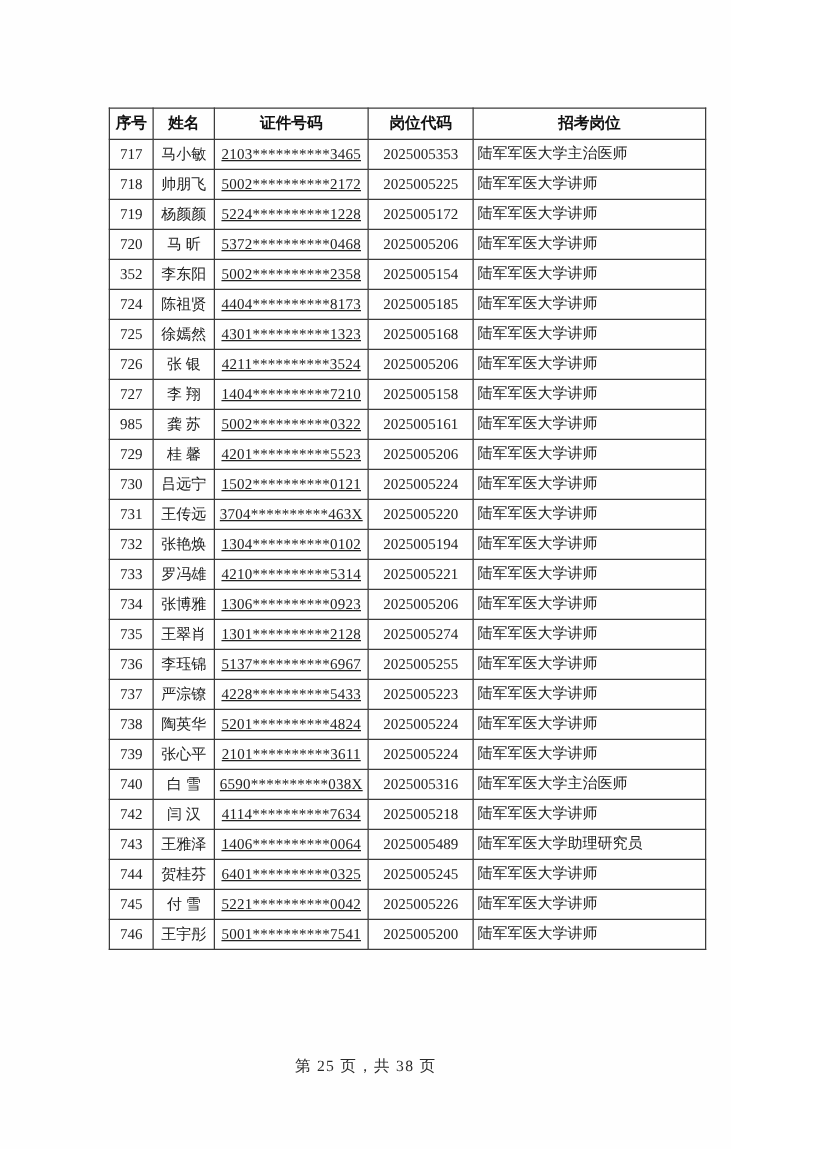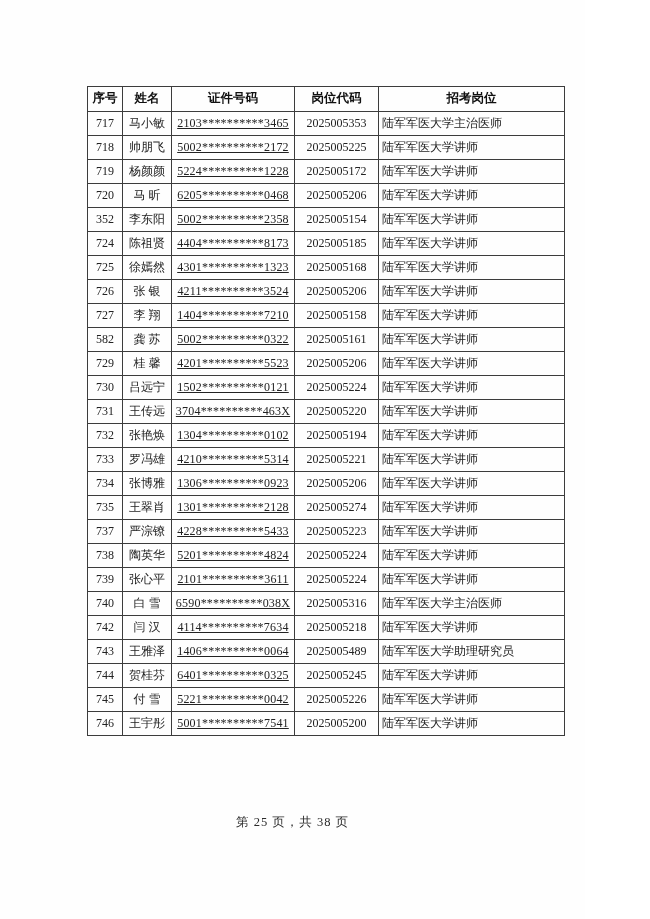--- a/index.html
+++ b/index.html
@@ -39,28 +39,29 @@
   }
   .roster thead th {
     height: 24px;
     font-weight: bold;
     font-size: 12.5px;
     color: #111111;
   }
   .roster td.pos {
     text-align: left;
     padding-left: 3px;
+    font-family: Liberation Mono, monospace;
   }
   .roster td.idnum {
     letter-spacing: 0.2px;
     text-decoration: underline;
   }
   .page-footer {
     position: absolute;
-    top: 814px;
+    top: 845px;
     left: 0;
     width: 100%;
     text-align: center;
     font-size: 12.5px;
     color: #2a2a2a;
     letter-spacing: 1px;
   }
 </style>
 </head>
 <body>
@@ -102,21 +103,21 @@
         <tr>
           <td>719</td>
           <td>杨颜颜</td>
           <td class="idnum">5224**********1228</td>
           <td>2025005172</td>
           <td class="pos">陆军军医大学讲师</td>
         </tr>
         <tr>
           <td>720</td>
           <td>马 昕</td>
-          <td class="idnum">6205**********0468</td>
+          <td class="idnum">5372**********0468</td>
           <td>2025005206</td>
           <td class="pos">陆军军医大学讲师</td>
         </tr>
         <tr>
           <td>352</td>
           <td>李东阳</td>
           <td class="idnum">5002**********2358</td>
           <td>2025005154</td>
           <td class="pos">陆军军医大学讲师</td>
         </tr>
@@ -142,21 +143,21 @@
           <td class="pos">陆军军医大学讲师</td>
         </tr>
         <tr>
           <td>727</td>
           <td>李 翔</td>
           <td class="idnum">1404**********7210</td>
           <td>2025005158</td>
           <td class="pos">陆军军医大学讲师</td>
         </tr>
         <tr>
-          <td>582</td>
+          <td>985</td>
           <td>龚 苏</td>
           <td class="idnum">5002**********0322</td>
           <td>2025005161</td>
           <td class="pos">陆军军医大学讲师</td>
         </tr>
         <tr>
           <td>729</td>
           <td>桂 馨</td>
           <td class="idnum">4201**********5523</td>
           <td>2025005206</td>
@@ -195,20 +196,27 @@
           <td>张博雅</td>
           <td class="idnum">1306**********0923</td>
           <td>2025005206</td>
           <td class="pos">陆军军医大学讲师</td>
         </tr>
         <tr>
           <td>735</td>
           <td>王翠肖</td>
           <td class="idnum">1301**********2128</td>
           <td>2025005274</td>
+          <td class="pos">陆军军医大学讲师</td>
+        </tr>
+        <tr>
+          <td>736</td>
+          <td>李珏锦</td>
+          <td class="idnum">5137**********6967</td>
+          <td>2025005255</td>
           <td class="pos">陆军军医大学讲师</td>
         </tr>
         <tr>
           <td>737</td>
           <td>严淙镣</td>
           <td class="idnum">4228**********5433</td>
           <td>2025005223</td>
           <td class="pos">陆军军医大学讲师</td>
         </tr>
         <tr>

